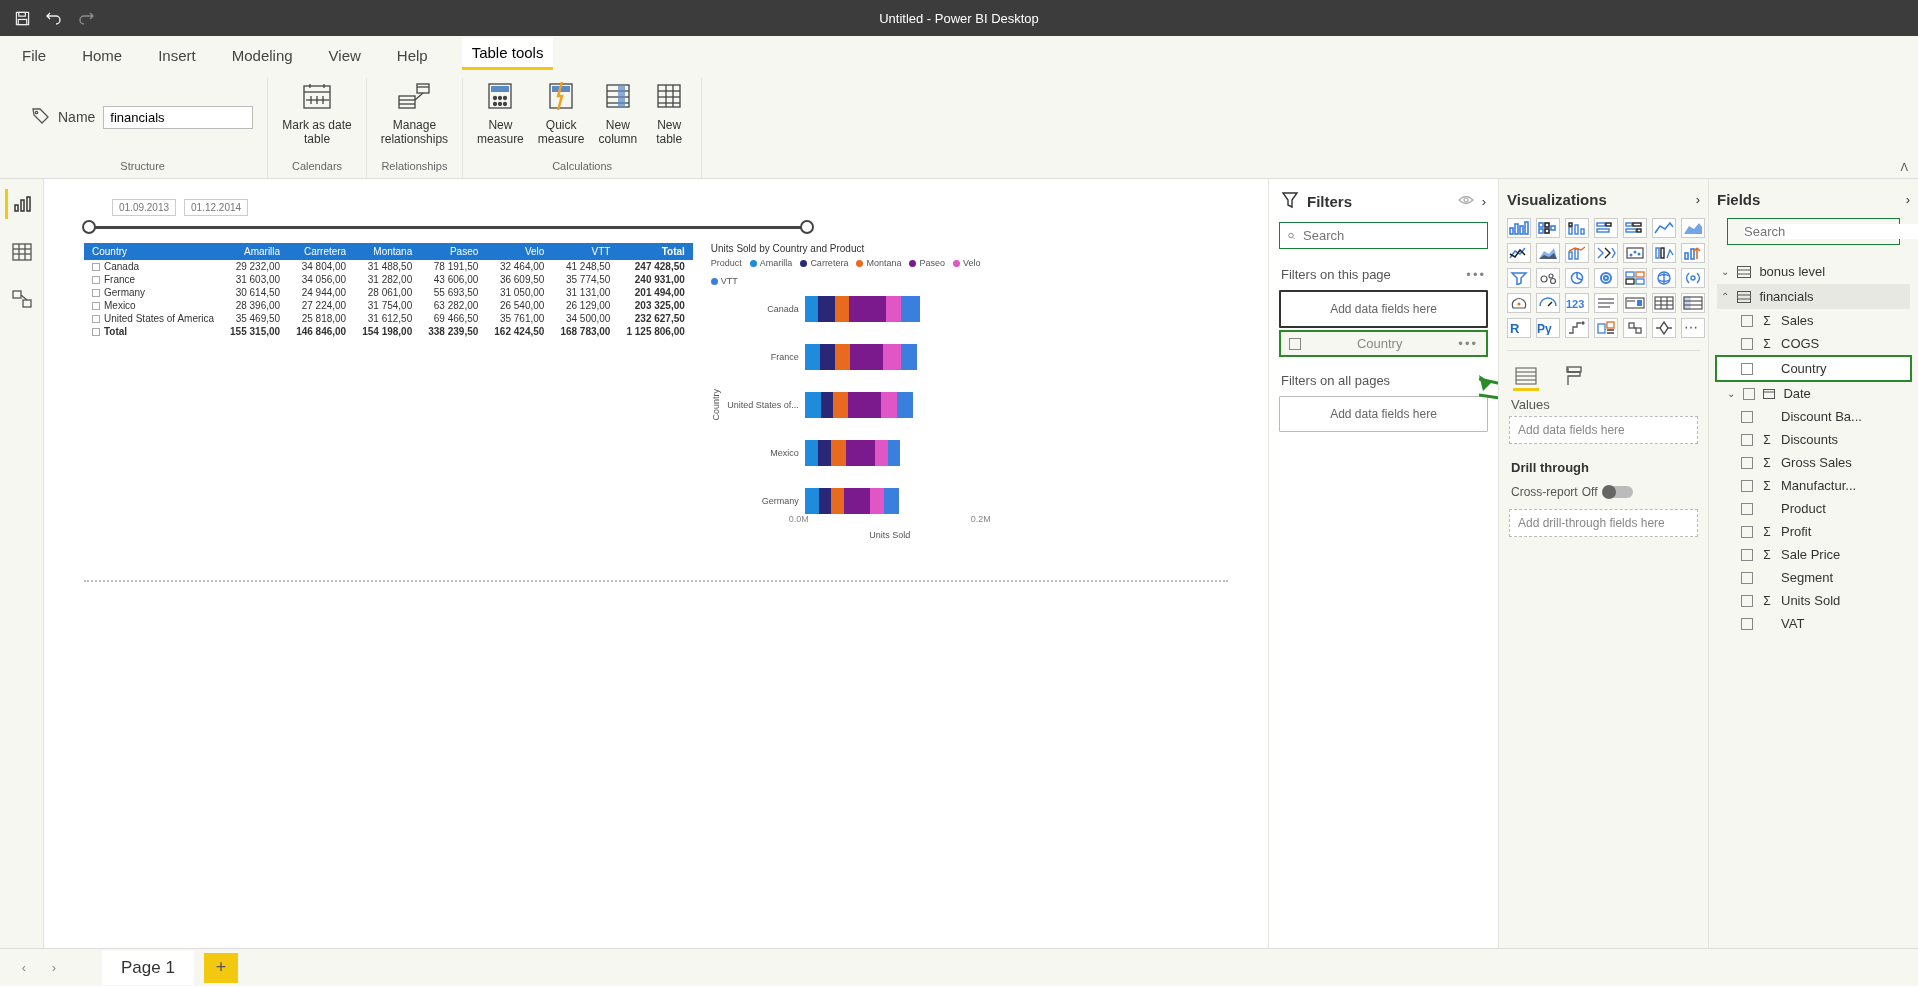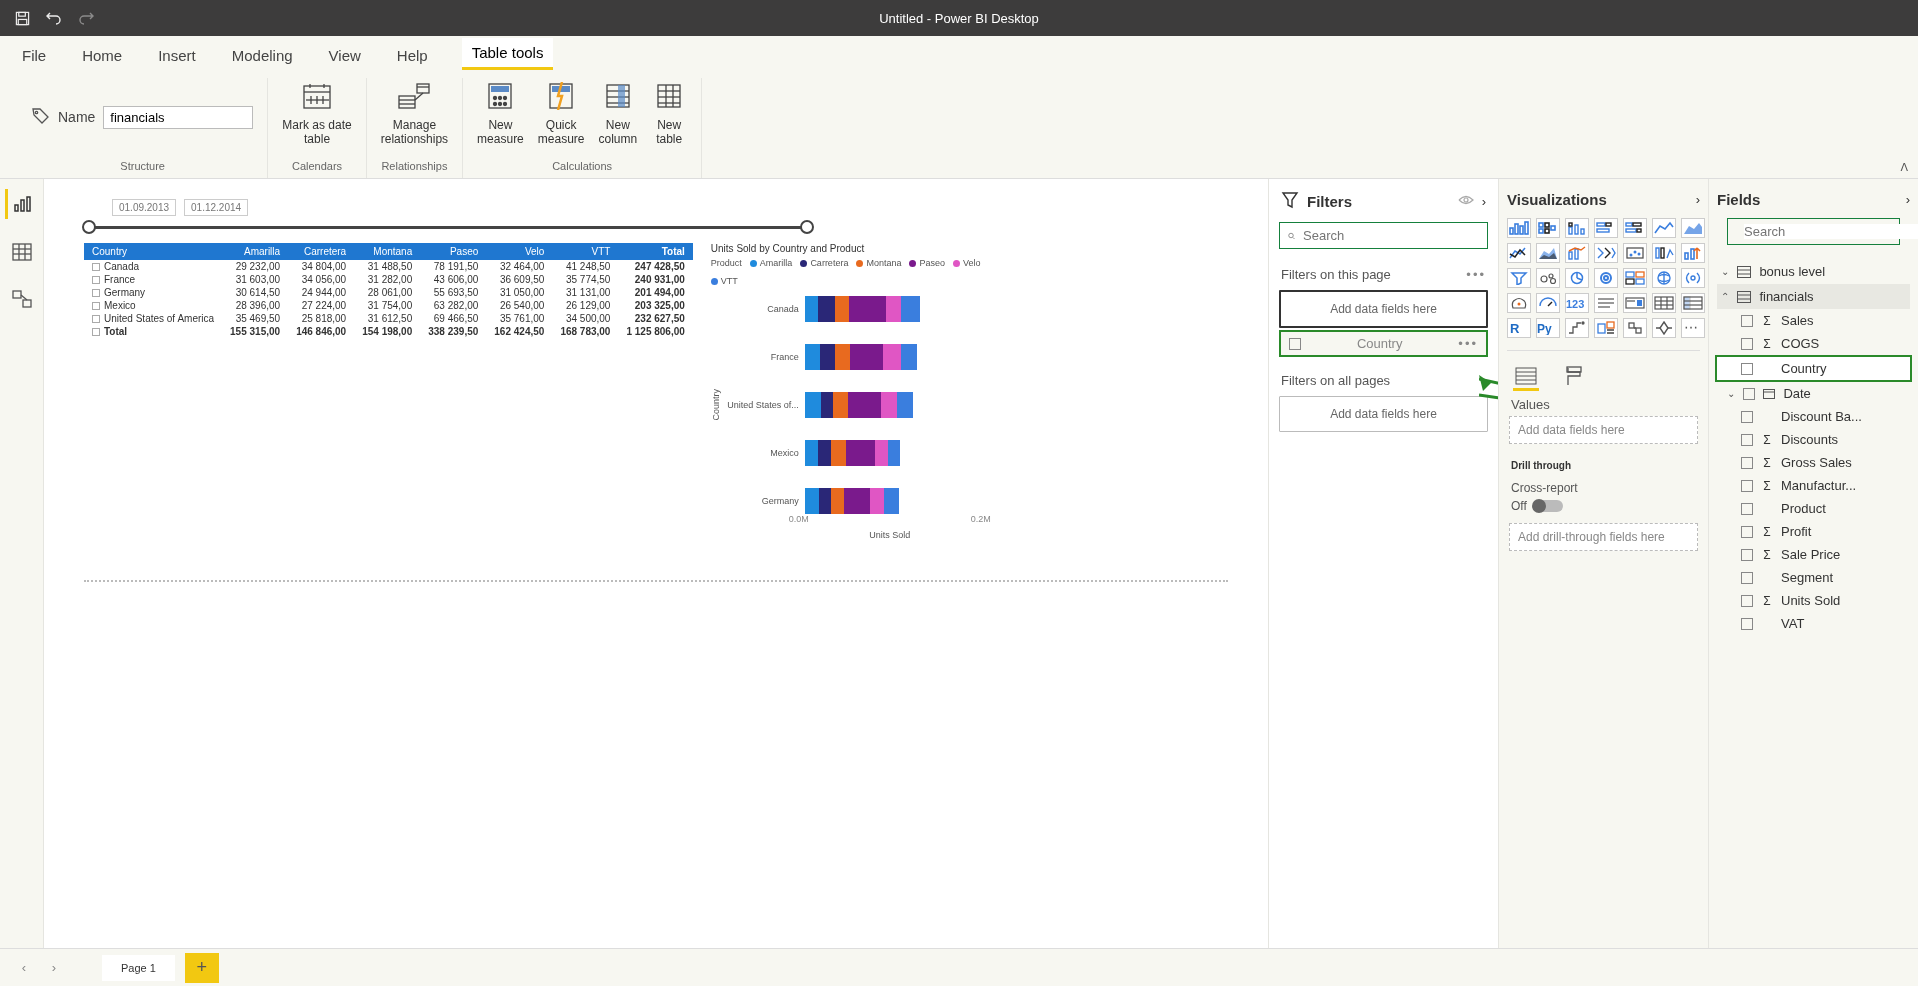--- a/index.html
+++ b/index.html
@@ -102,22 +102,22 @@
 .viz-head { display: flex; align-items: center; justify-content: space-between; padding-bottom: 10px; }
 .viz-title { font-size: 15px; font-weight: 600; }
 .viz-grid { display: grid; grid-template-columns: repeat(7, 24px); gap: 5px 5px; margin-bottom: 12px; }
 .viz-cell { width: 24px; height: 20px; background: #fff; border: 1px solid #ccc; display: flex; align-items: center; justify-content: center; font-size: 9px; cursor: pointer; }
 .viz-cell svg { display: block; }
 .tool-row { display: flex; gap: 22px; padding: 6px 6px 2px; }
 .tool-row-item { width: 26px; height: 22px; display: flex; align-items: center; justify-content: center; position: relative; }
 .tool-row-item.active::after { content: ""; position: absolute; bottom: -4px; left: 0; right: 0; height: 3px; background: #f2c811; }
 .viz-section-label { font-size: 13px; color: #555; padding: 8px 4px 4px; }
 .viz-drop { border: 1px dashed #bbb; padding: 6px 8px; font-size: 12px; color: #888; background: #fff; margin: 0 2px 10px; }
-.drill-title { font-size: 10px; font-weight: 600; color: #333; padding: 6px 4px; }
-.toggle-row { display: flex; flex-direction: column; gap: 4px; padding: 4px 4px 10px; }
+.drill-title { font-size: 13px; font-weight: 600; color: #333; padding: 6px 4px; }
+.toggle-row { display: flex; flex-direction: row; gap: 4px; padding: 4px 4px 10px; }
 .toggle-label { font-size: 12px; color: #555; }
 .toggle-ctrl { display: flex; align-items: center; gap: 6px; font-size: 12px; color: #555; }
 .switch { width: 30px; height: 12px; border-radius: 6px; background: #bbb; position: relative; }
 .switch::after { content: ""; width: 14px; height: 14px; border-radius: 50%; background: #666; position: absolute; top: -1px; }
 .switch.off::after { left: -1px; }
 .switch.on::after { right: -1px; }
 
 
 .fields-pane { width: 210px; border-left: 1px solid #e5e5e0; background: #f7f7f1; padding: 12px 8px; overflow: auto; }
 .field-table { display: flex; align-items: center; gap: 8px; padding: 5px 4px; font-size: 13px; cursor: pointer; }
@@ -125,21 +125,21 @@
 .tri { font-size: 10px; color: #555; }
 .table-icon { width: 14px; height: 12px; }
 .field-item { display: flex; align-items: center; gap: 8px; padding: 4px 4px 4px 24px; font-size: 13px; cursor: pointer; }
 .field-item.highlight { border: 2px solid #2a8a2a; background: #fff; margin: 0 -2px; }
 .chk { width: 12px; height: 12px; border: 1px solid #888; flex-shrink: 0; }
 .sigma { font-size: 12px; color: #333; width: 12px; text-align: center; }
 
 
 .bottom-tabs { height: 38px; background: #f7f7f1; border-top: 1px solid #ddd; display: flex; align-items: center; padding: 0 14px; gap: 10px; }
 .nav-arrow { width: 20px; height: 20px; display: flex; align-items: center; justify-content: center; color: #888; cursor: pointer; }
-.page-tab { background: #fff; border: 1px solid #ddd0; padding: 6px 18px; font-size: 11px; }
+.page-tab { background: #fff; border: 1px solid #ddd0; padding: 6px 18px; font-size: 17px; }
 .add-page { background: #f2c811; width: 34px; height: 30px; display: flex; align-items: center; justify-content: center; font-size: 18px; color: #555; cursor: pointer; }
 
 
 .c-amarilla { background: #1f8bdd; }
 .c-carretera { background: #2a2777; }
 .c-montana { background: #e86a1f; }
 .c-paseo { background: #7a1a8c; }
 .c-velo { background: #e056c4; }
 .c-vtt { background: #3a7ede; }
 

